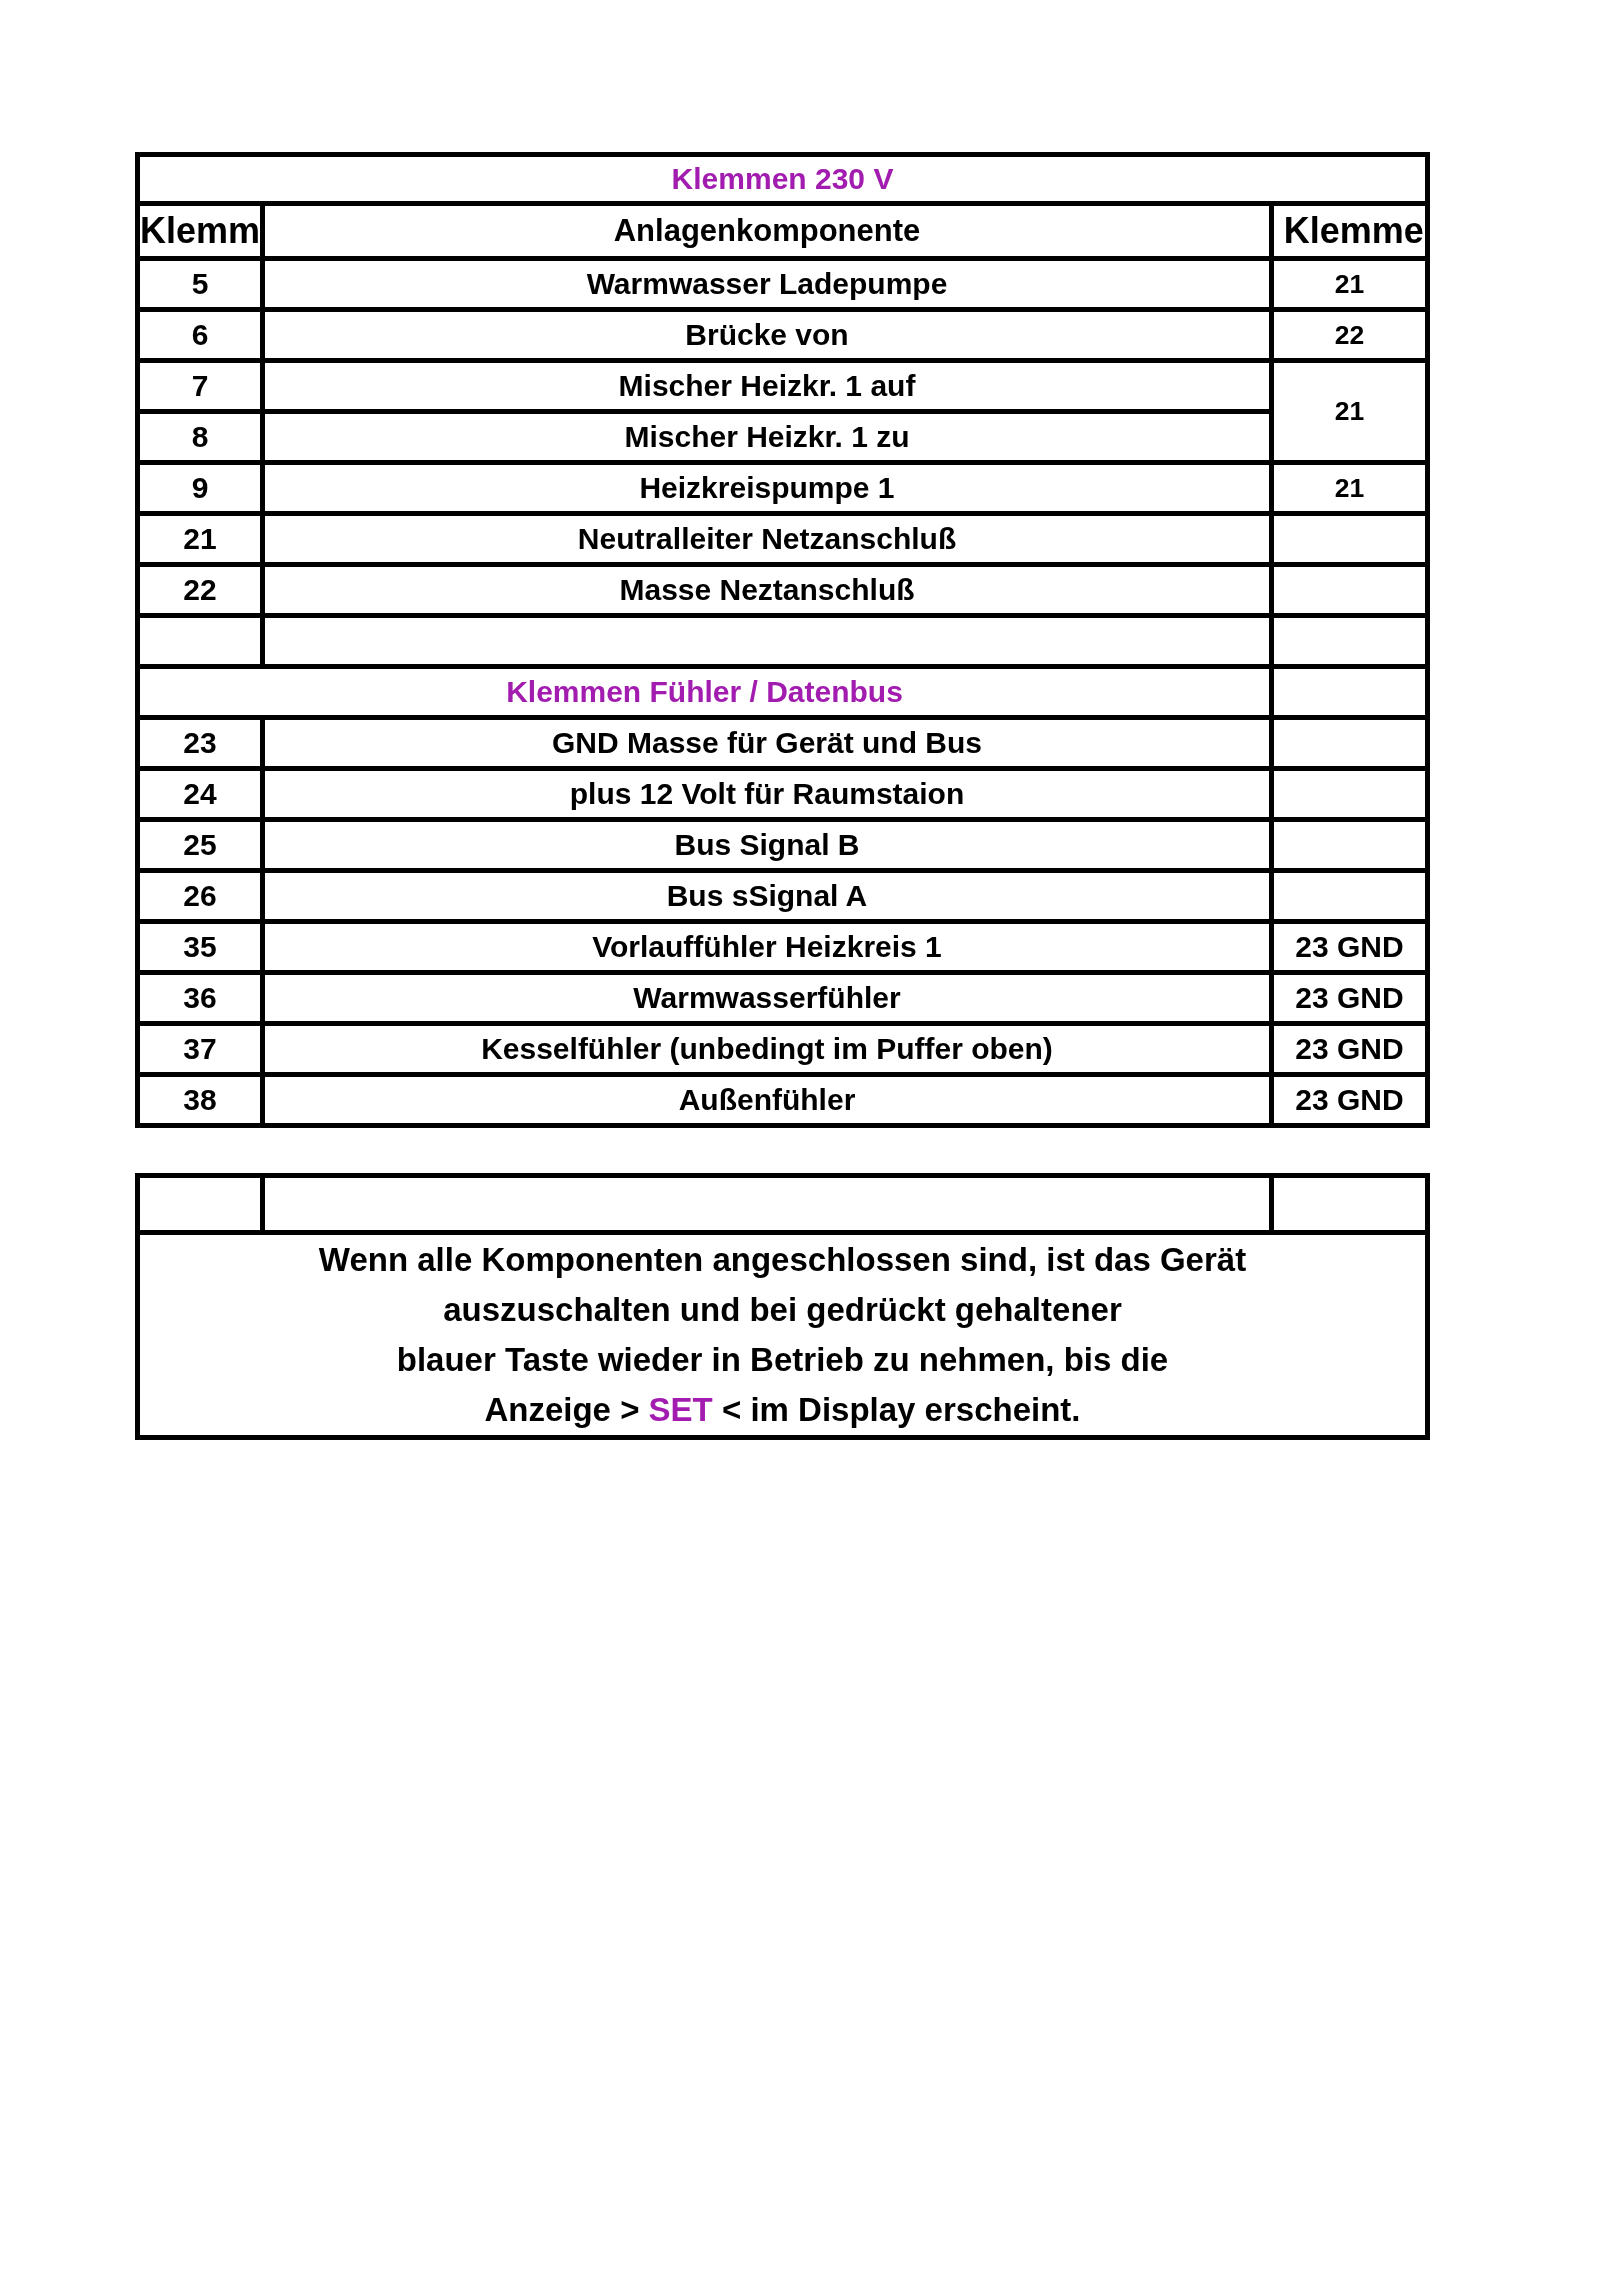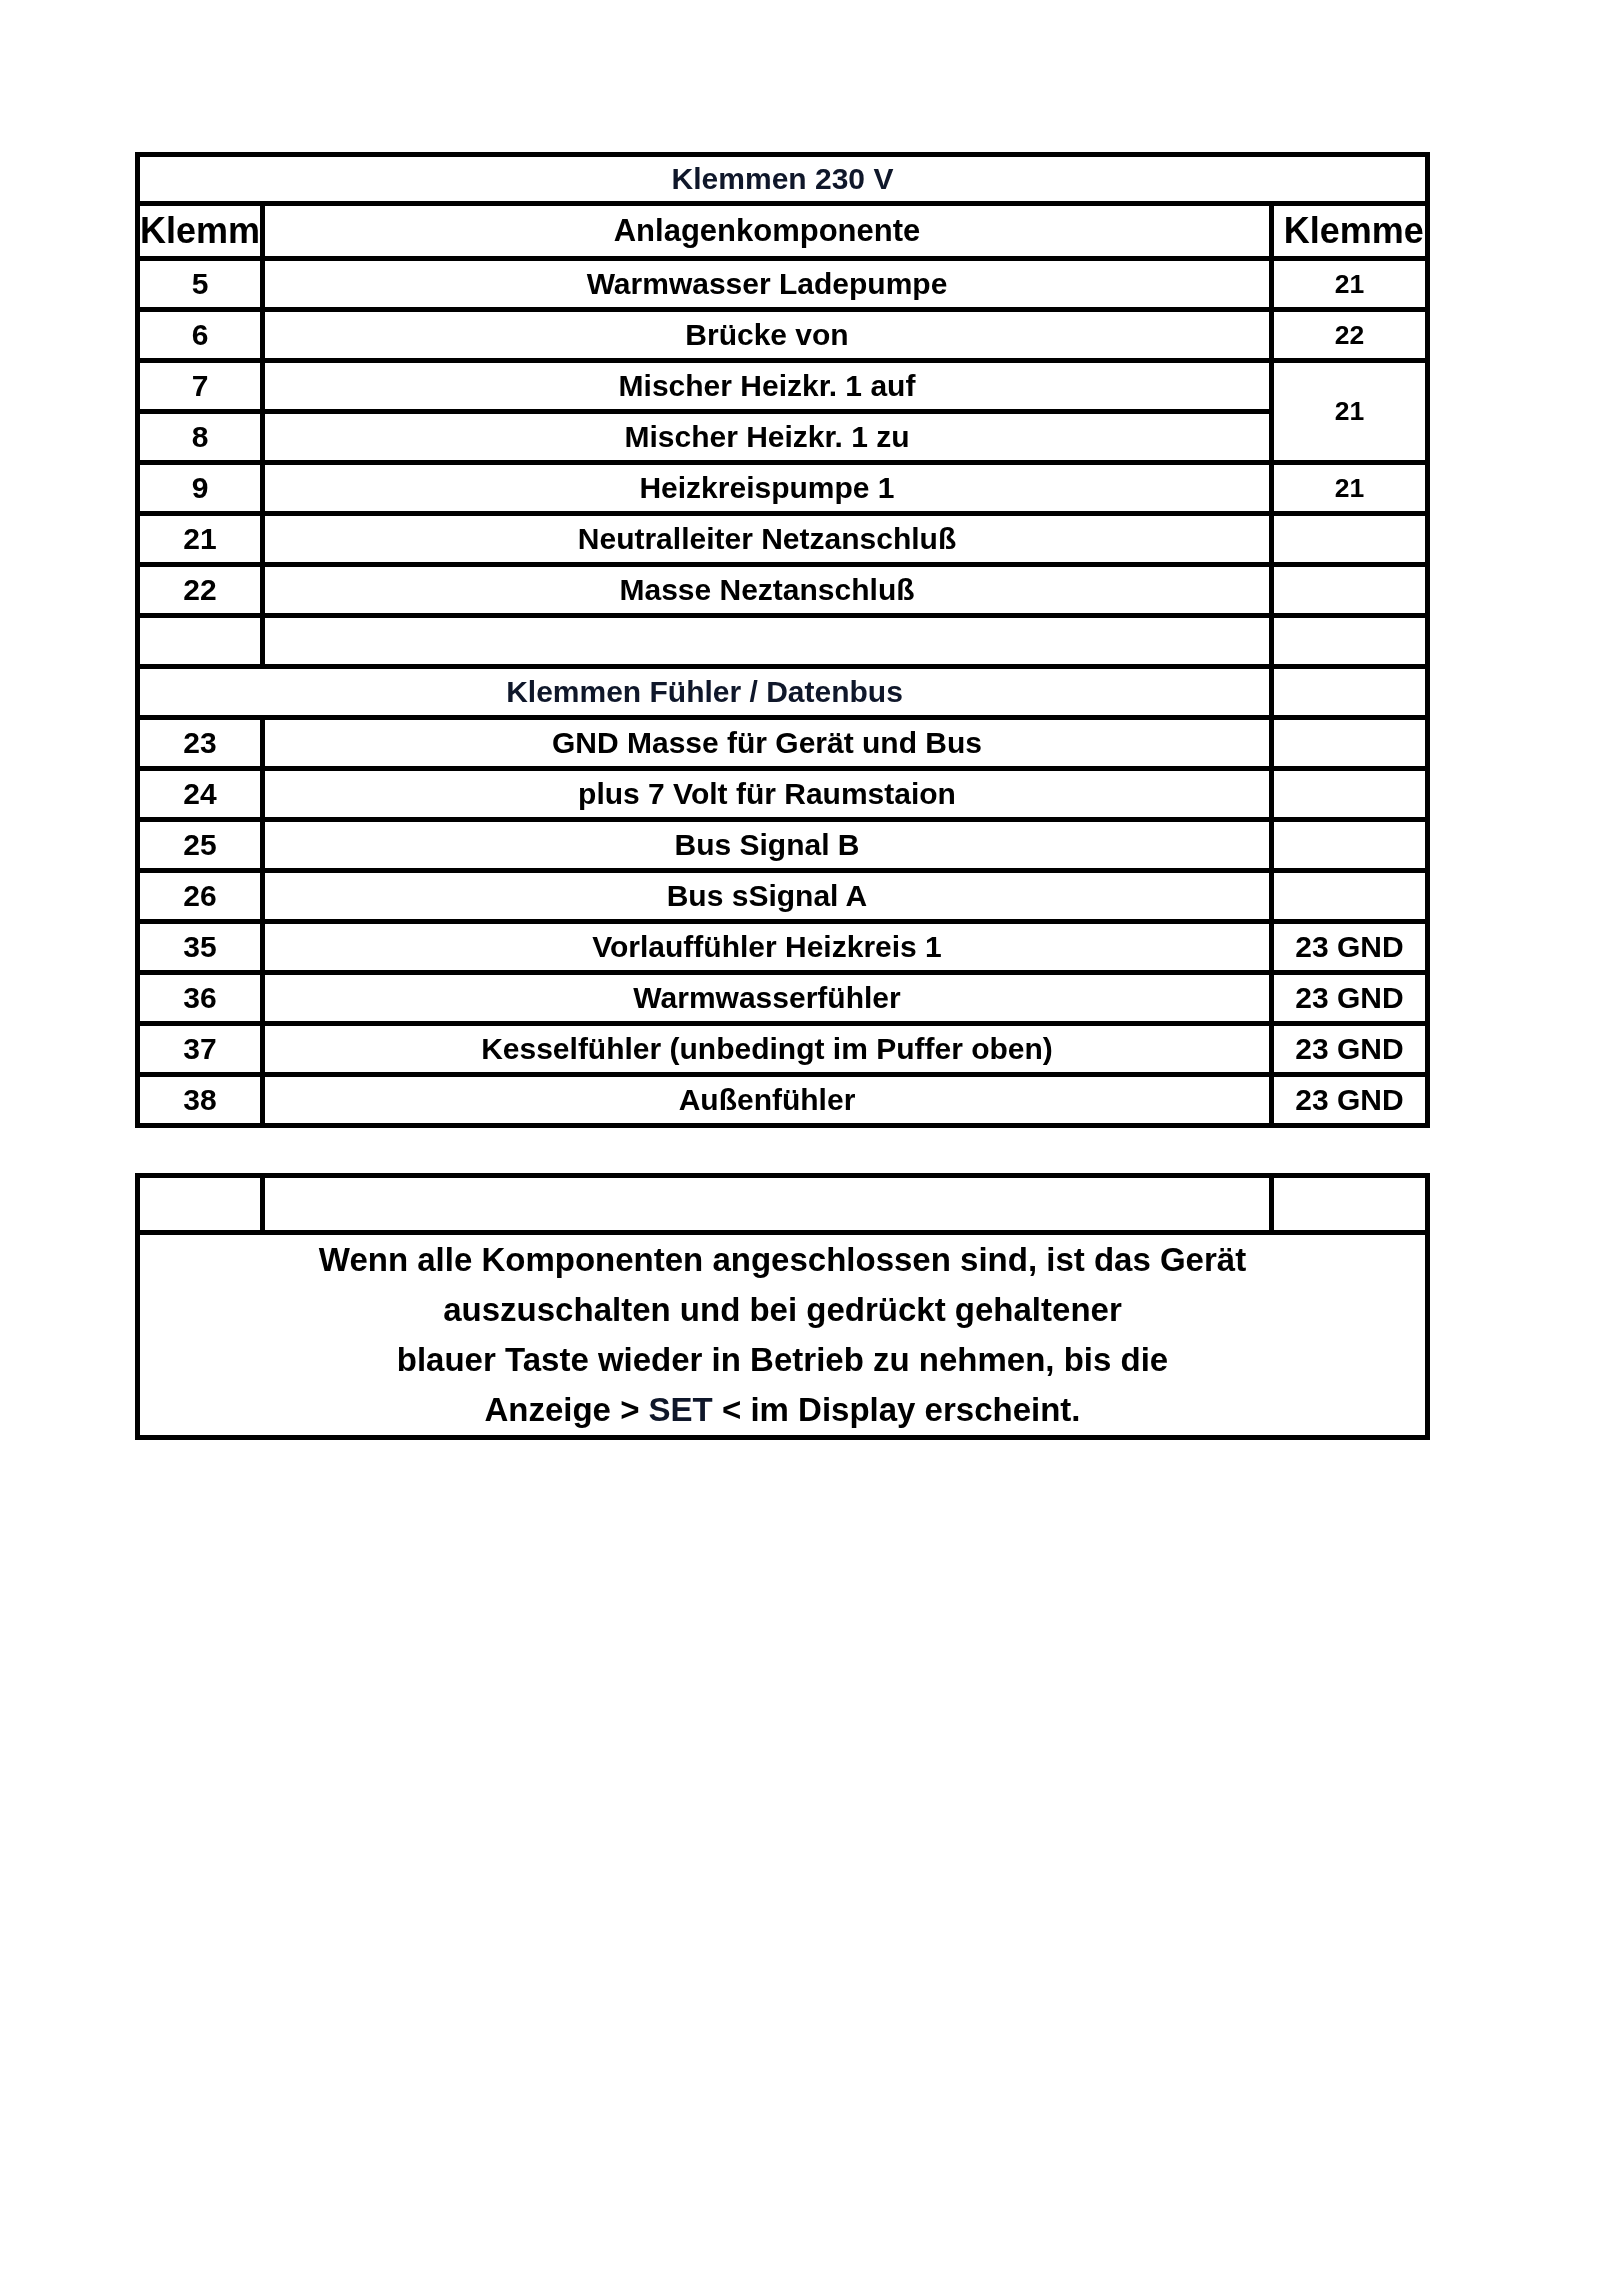--- a/index.html
+++ b/index.html
@@ -38,21 +38,21 @@
     font-size: 30px;
     line-height: 1.15;
     color: #000000;
   }
   tr.r-title  { height: 49px; }
   tr.r-header { height: 55px; }
   tr.r        { height: 51px; }
   tr.r13      { height: 47px; }
   tr.r-empty2 { height: 57px; }
   tr.r-notice { height: 201px; }
-  .red  { color: #0f172a; }
+  .red  { color: #a21caf; }
   .hdr-side {
     font-size: 36px;
   }
   .hdr-right {
     text-align: left;
     padding-left: 9.8px;
   }
   .hdr-mid {
     font-size: 31px;
   }
@@ -149,21 +149,21 @@
     </tr>
 
     <tr class="r">
       <td>23</td>
       <td>GND Masse für Gerät und Bus</td>
       <td></td>
     </tr>
 
     <tr class="r">
       <td>24</td>
-      <td>plus 7 Volt für Raumstaion</td>
+      <td>plus 12 Volt für Raumstaion</td>
       <td></td>
     </tr>
 
     <tr class="r">
       <td>25</td>
       <td>Bus Signal B</td>
       <td></td>
     </tr>
 
     <tr class="r">

